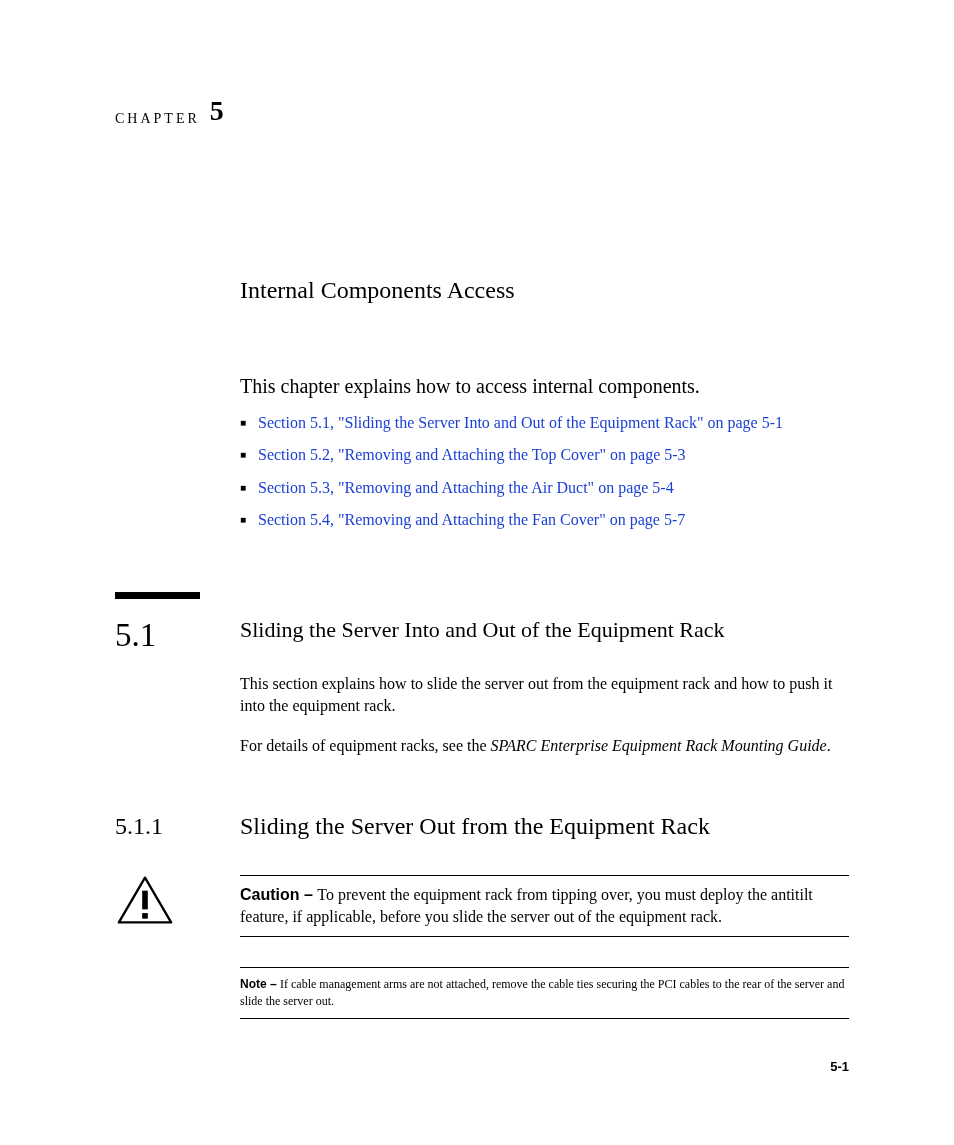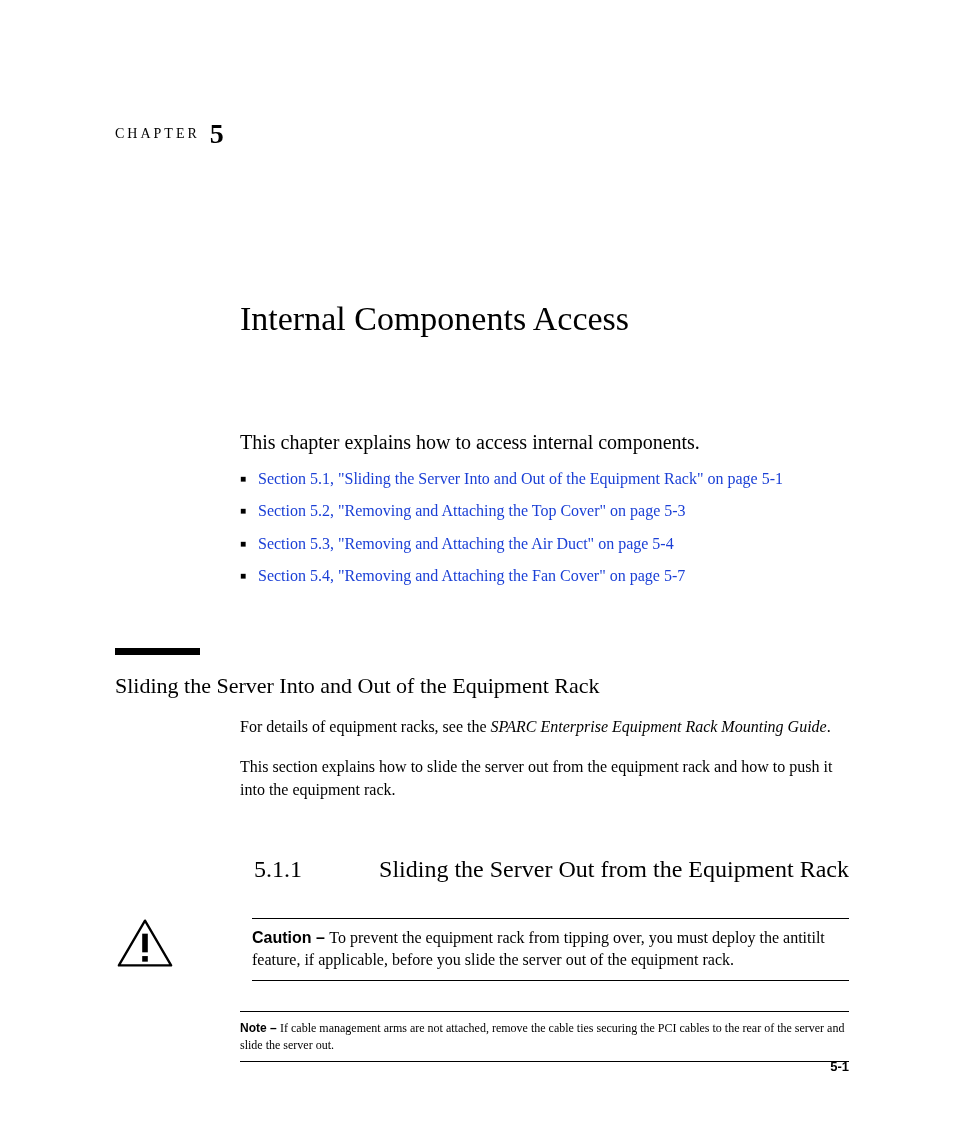--- a/index.html
+++ b/index.html
@@ -9,39 +9,38 @@
       background: #fff;
       font-family: "Palatino Linotype", Palatino, "Book Antiqua", Georgia, serif;
       color: #000;
       position: relative;
     }
     .page {
       padding: 95px 105px 0 115px;
     }
     .chapter-line {
       display: flex;
-      align-items: center;
+      align-items: flex-end;
       gap: 10px;
       margin-bottom: 150px;
-      margin-top: 23px;
     }
     .chapter-word {
       font-size: 14px;
       letter-spacing: 3px;
       font-family: "Palatino Linotype", Palatino, Georgia, serif;
     }
     .chapter-num {
       font-size: 28px;
       font-weight: bold;
     }
     .chapter-title {
-      font-size: 34px;
+      font-size: 24px;
       font-weight: normal;
       margin-left: 125px;
-      margin-bottom: 90px;
+      margin-bottom: 68px;
     }
     .intro-p {
       margin-left: 125px;
       font-size: 20px;
       margin-bottom: 12px;
       line-height: 1.4;
     }
     .toc-list {
       margin-left: 125px;
       list-style: none;
@@ -95,35 +94,34 @@
       margin-left: 125px;
       font-size: 16px;
       line-height: 1.4;
       margin-top: 18px;
     }
     .italic { font-style: italic; }
     .subsection-row {
       display: flex;
       align-items: baseline;
       margin-top: 55px;
-      justify-content: flex-end;
     }
     .subsec-num {
       width: 125px;
       flex-shrink: 0;
       font-size: 24px;
     }
     .subsec-title {
       font-size: 24px;
     }
     .callout-row {
       display: flex;
       align-items: flex-start;
       margin-top: 35px;
-      gap: 12px;
+      gap: 0;
     }
     .caution-icon-wrap {
       width: 125px;
       flex-shrink: 0;
       display: flex;
       justify-content: flex-start;
       padding-left: 2px;
     }
     .caution-icon-wrap svg {
       width: 56px;
@@ -176,26 +174,27 @@
   <ul class="toc-list">
     <li><a class="toc-link">Section 5.1, "Sliding the Server Into and Out of the Equipment Rack" on page 5-1</a></li>
     <li><a class="toc-link">Section 5.2, "Removing and Attaching the Top Cover" on page 5-3</a></li>
     <li><a class="toc-link">Section 5.3, "Removing and Attaching the Air Duct" on page 5-4</a></li>
     <li><a class="toc-link">Section 5.4, "Removing and Attaching the Fan Cover" on page 5-7</a></li>
   </ul>
 
   <div class="section-block">
     <hr class="hr-bar">
     <div class="section-row">
+      <div class="sec-num">5.1</div>
       <div class="sec-title">Sliding the Server Into and Out of the Equipment Rack</div>
     </div>
+    <p class="body-p">This section explains how to slide the server out from the equipment rack and how to push it into the equipment rack.</p>
     <p class="body-p">
       <span>For details of equipment racks, see the </span><span class="italic">SPARC Enterprise Equipment Rack Mounting Guide</span><span>.</span>
     </p>
-    <p class="body-p">This section explains how to slide the server out from the equipment rack and how to push it into the equipment rack.</p>
   </div>
 
   <div class="subsection-row">
     <div class="subsec-num">5.1.1</div>
     <div class="subsec-title">Sliding the Server Out from the Equipment Rack</div>
   </div>
 
   <div class="callout-row">
     <div class="caution-icon-wrap">
       <svg viewBox="0 0 60 52">

